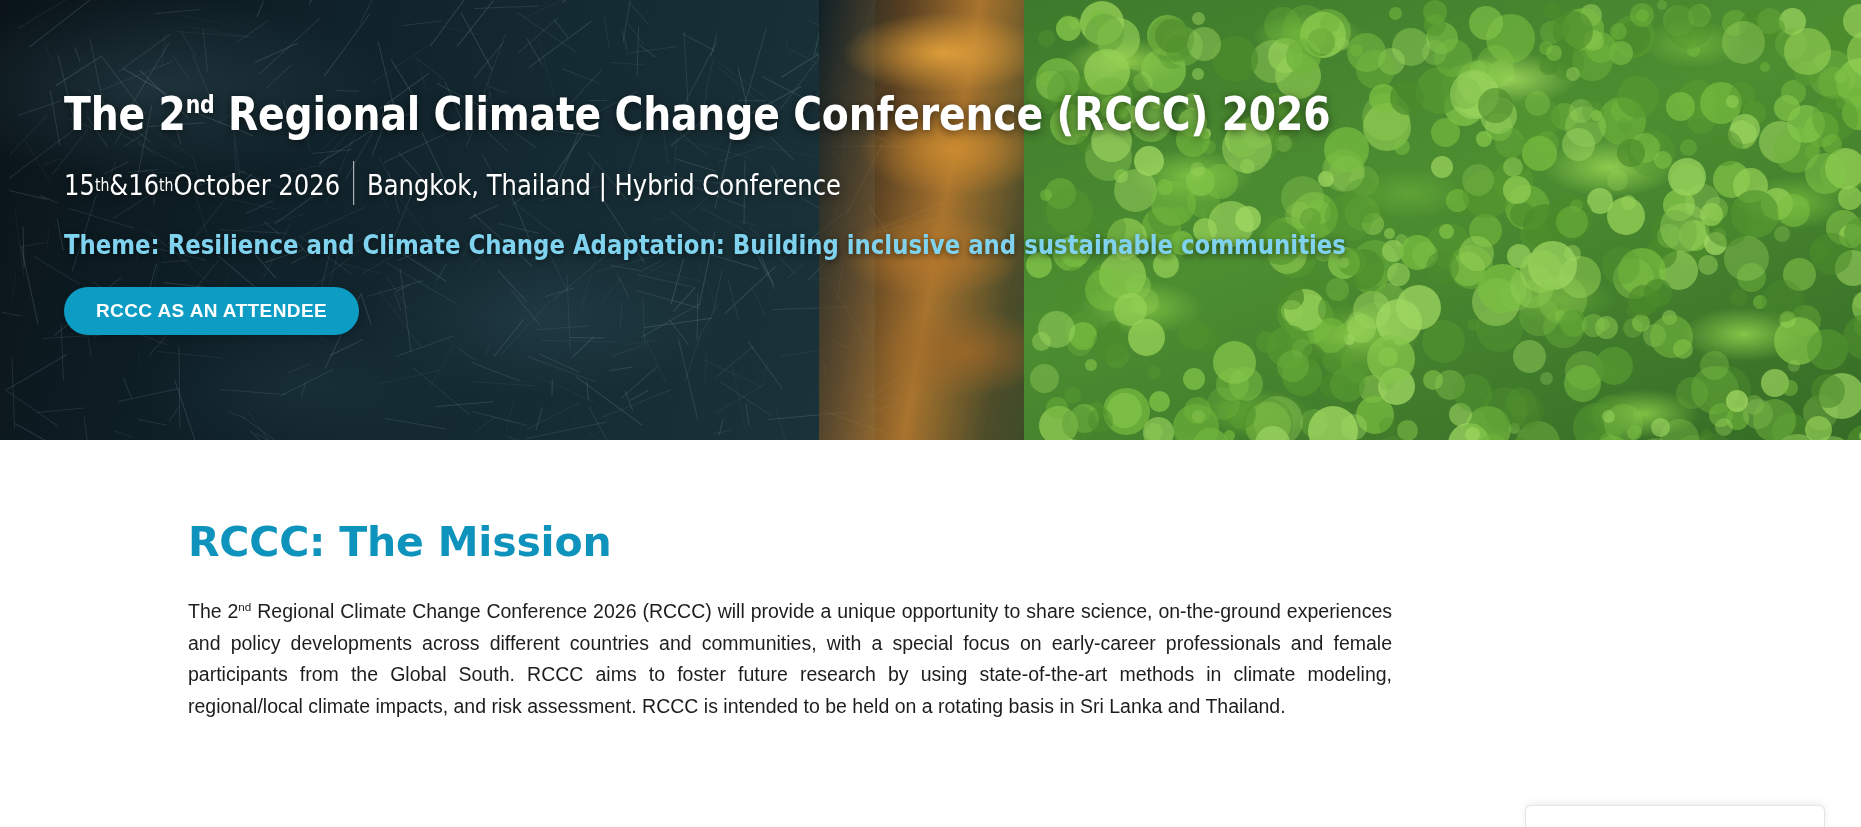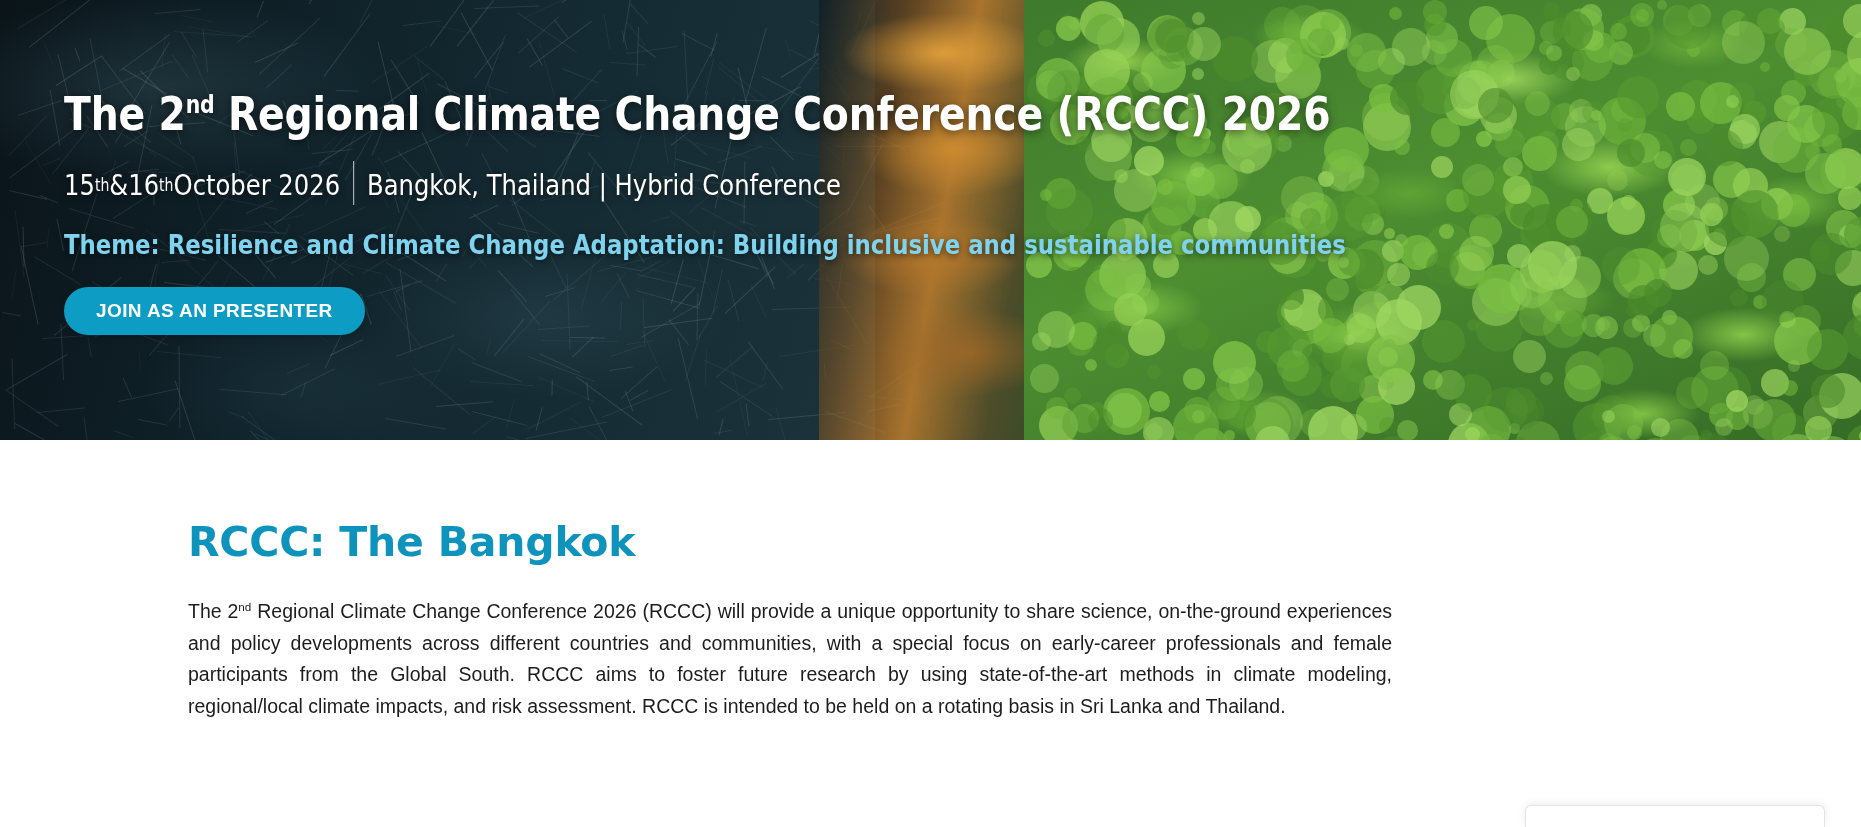--- a/index.html
+++ b/index.html
@@ -1139,28 +1139,28 @@
           <span> &amp;16</span>
           <sup>th</sup>
           <span> October 2026</span>
         <span class="date-sep"></span>
         <span>Bangkok, Thailand | Hybrid Conference</span>
       </div>
 
       <div class="hero-theme">Theme: Resilience and Climate Change Adaptation: Building inclusive and sustainable communities</div>
 
       <div class="hero-actions">
-        <button class="btn">JOIN AS AN PRESENTER</button>
+        <button class="btn">RCCC AS AN ATTENDEE</button>
       </div>
 
     </div>
   </header>
 
   <main class="main">
     <section class="content">
-      <h2 class="section-title">RCCC: The Bangkok</h2>
+      <h2 class="section-title">RCCC: The Mission</h2>
       <p class="body-text"><span>The 2</span><sup>nd</sup><span> Regional Climate Change Conference 2026 (RCCC) will provide a unique opportunity to share science, on-the-ground experiences and policy developments across different countries and communities, with a special focus on early-career professionals and female participants from the Global South. RCCC aims to foster future research by using state-of-the-art methods in climate modeling, regional/local climate impacts, and risk assessment. RCCC is intended to be held on a rotating basis in Sri Lanka and Thailand.</span></p>
     </section>
   </main>
 
   <div class="corner-widget"></div>
 
 </div>
 
 </body></html>

